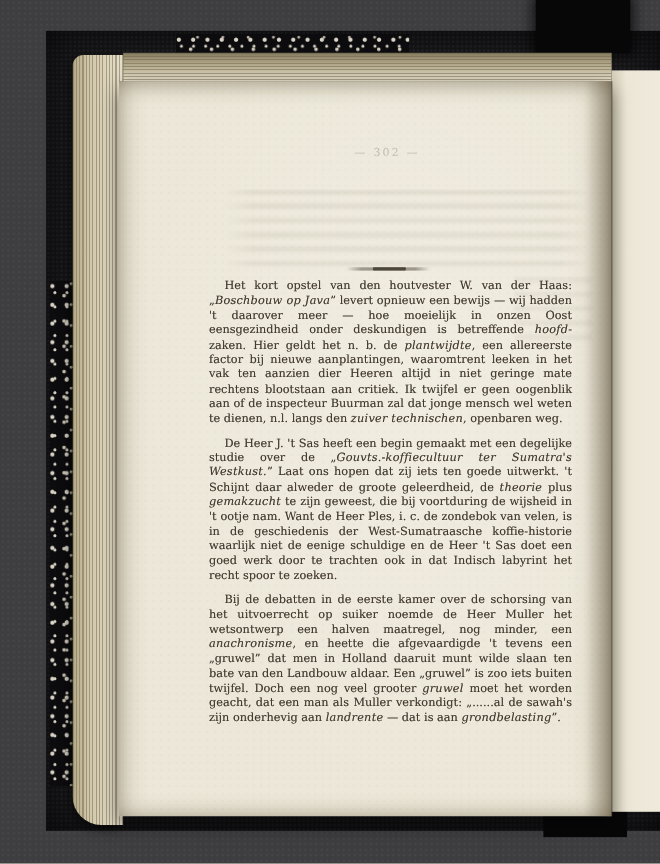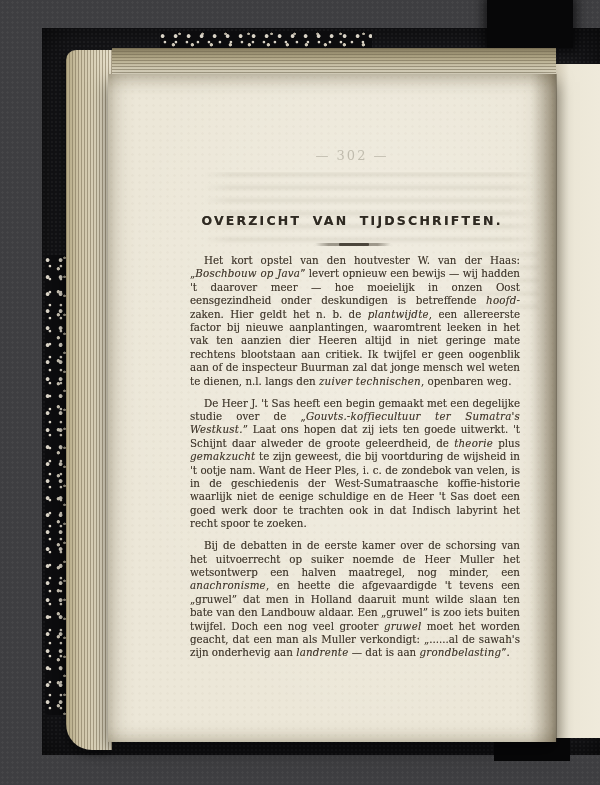--- a/index.html
+++ b/index.html
@@ -91,22 +91,22 @@
             mask-image:linear-gradient(90deg,transparent,#000 8%,#000 92%,transparent);
   }
   .g2{
     left:360px;top:178px;width:70px;height:60px;
     background:repeating-linear-gradient(180deg,
       rgba(128,120,100,.16) 0 5px, rgba(0,0,0,0) 5px 13px);
   }
 
   
   .pagenum{
-    position:absolute;top:74px;left:40px;width:408px;
-    text-align:center;font-size:13px;letter-spacing:2px;
+    position:absolute;top:60px;left:40px;width:408px;
+    text-align:center;font-size:10px;letter-spacing:2px;
     color:rgba(118,112,96,.38);
   }
   .heading{
     position:absolute;top:139px;left:40px;width:408px;margin:0;
     text-align:center;
     font-family:"DejaVu Sans","Liberation Sans",sans-serif;
     font-weight:700;font-size:12.5px;letter-spacing:2.2px;word-spacing:5px;
     color:#2f2a22;
     text-shadow:0 0 .4px rgba(47,42,34,.6);
   }
@@ -145,21 +145,20 @@
   <div class="stack-top"></div>
 
   <div class="page-right"></div>
 
   <div class="page-main" style="background-color: rgb(236, 231, 216);">
     <div class="ghost g1"></div>
     <div class="ghost g2"></div>
 
     <div class="pagenum">— 302 —</div>
 
-    <h1 class="heading">OVERZICHT VAN TIJDSCHRIFTEN.</h1>
 
     <div class="rule"></div>
 
     <div class="text" id="paras">
         <p class="tight"><span>Het kort opstel van den houtvester W. van der Haas: „</span><i>Boschbouw op Java</i><span>” levert opnieuw een bewijs — wij hadden 't daarover meer — hoe moeielijk in onzen Oost eensgezindheid onder deskundigen is betreffende </span><i>hoofd</i><span>-zaken. Hier geldt het n. b. de </span><i>plantwijdte</i><span>, een allereerste factor bij nieuwe aanplantingen, waaromtrent leeken in het vak ten aanzien dier Heeren altijd in niet geringe mate rechtens blootstaan aan critiek. Ik twijfel er geen oogenblik aan of de inspecteur Buurman zal dat jonge mensch wel weten te dienen, n.l. langs den </span><i>zuiver technischen</i><span>, openbaren weg.</span></p>
         <p><span>De Heer J. 't Sas heeft een begin gemaakt met een degelijke studie over de „</span><i>Gouvts.-koffiecultuur ter Sumatra's Westkust.</i><span>” Laat ons hopen dat zij iets ten goede uitwerkt. 't Schijnt daar alweder de groote geleerdheid, de </span><i>theorie</i><span> plus </span><i>gemakzucht</i><span> te zijn geweest, die bij voortduring de wijsheid in 't ootje nam. Want de Heer Ples, i. c. de zondebok van velen, is in de geschiedenis der West-Sumatraasche koffie-historie waarlijk niet de eenige schuldige en de Heer 't Sas doet een goed werk door te trachten ook in dat Indisch labyrint het recht spoor te zoeken.</span></p>
         <p><span>Bij de debatten in de eerste kamer over de schorsing van het uitvoerrecht op suiker noemde de Heer Muller het wetsontwerp een halven maatregel, nog minder, een </span><i>anachronisme</i><span>, en heette die afgevaardigde 't tevens een „gruwel” dat men in Holland daaruit munt wilde slaan ten bate van den Landbouw aldaar. Een „gruwel” is zoo iets buiten twijfel. Doch een nog veel grooter </span><i>gruwel</i><span> moet het worden geacht, dat een man als Muller verkondigt: „......al de sawah's zijn onderhevig aan </span><i>landrente</i><span> — dat is aan </span><i>grondbelasting</i><span>”.</span></p>
       </div>
 
     <div class="gutter-shadow"></div>

